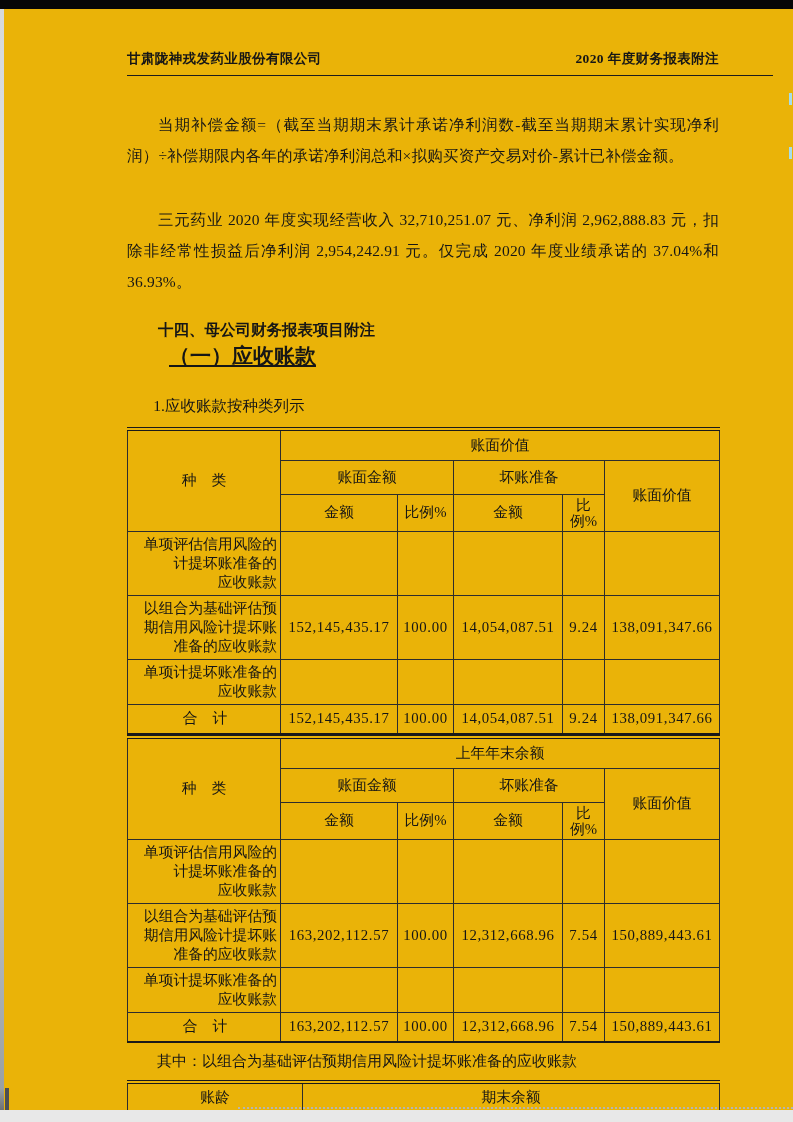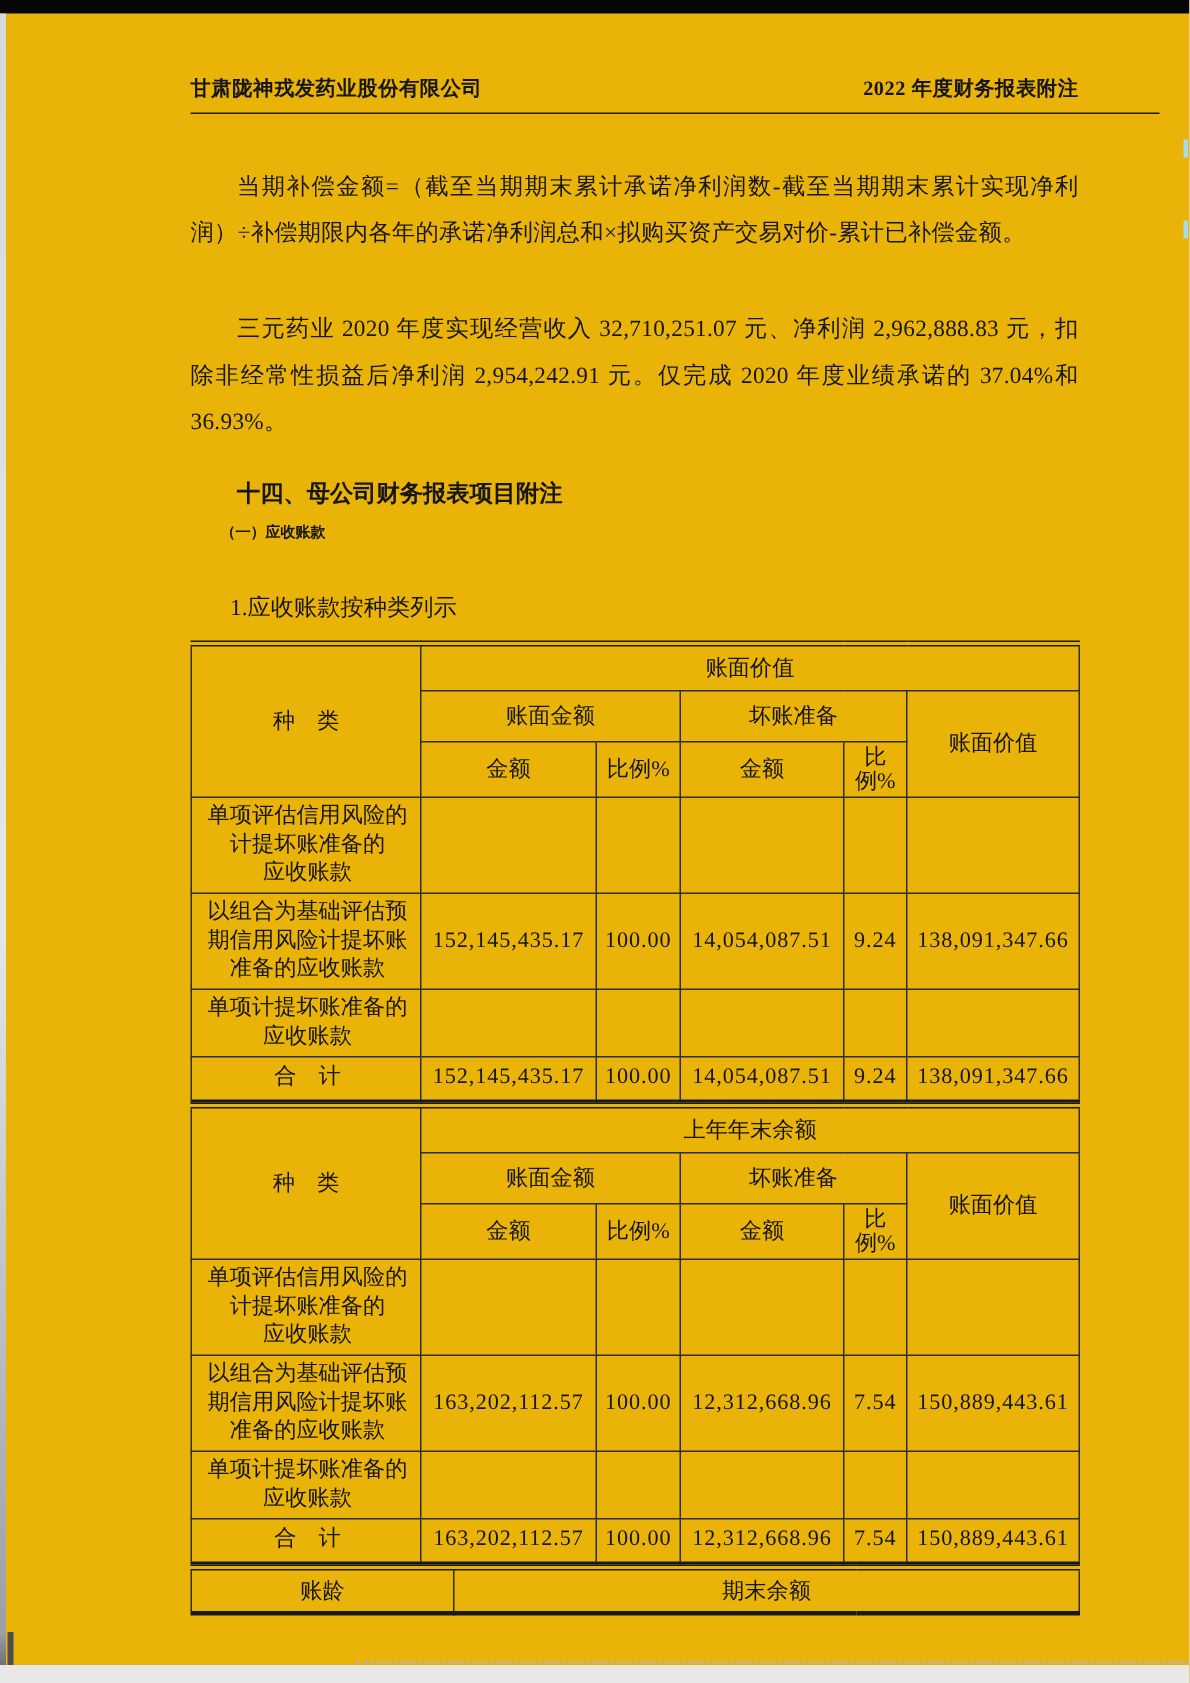--- a/index.html
+++ b/index.html
@@ -22,31 +22,31 @@
   .content { position:absolute; left:127px; top:0; width:592px; }
 
   .page-header { margin-top:50px; width:646px; border-bottom:1.6px solid #1c1c1c; padding-bottom:7px; }
   .page-header .hrow { display:flex; justify-content:space-between; width:592px; }
   .page-header .htxt { font-size:13.5px; font-weight:bold; letter-spacing:.4px; }
 
   .para { font-size:15.5px; line-height:31px; text-align:justify; letter-spacing:.2px;margin-top:33px; }
   .p1 { margin-top:13px; }
   .indent { text-indent:2em; }
   .sec-heading { font-size:15.5px; font-weight:bold; line-height:26px; margin-top:20px; text-indent:2em; }
-  .sub-heading { font-size:10px; font-weight:bold; line-height:26px; text-indent:2em; }
+  .sub-heading { font-size:21px; font-weight:bold; line-height:26px; text-indent:2em;text-decoration:underline; }
   .item-heading{ font-size:15.5px; line-height:26px; text-indent:1.7em;margin-top:24px; }
 
   table.rpt { border-collapse:collapse; table-layout:fixed; width:592px;
               border-top:4px double #1a1a1a; border-bottom:2px solid #1a1a1a; }
   table.rpt.t1 { margin-top:8px; }
   table.rpt td { border:1px solid #2d2d2d; vertical-align:middle;
                  font-size:14.8px; color:#151515; }
   .hd   { text-align:center; padding:4px 2px; }
   .hd2  { text-align:center; line-height:16px; padding:2px 0; }
-  .kind { text-align:center; white-space:pre-line; line-height:19px; padding:3px 3px 3px 5px; }
+  .kind { text-align:right; white-space:pre-line; line-height:19px; padding:3px 3px 3px 5px; }
   .num  { text-align:center; letter-spacing:.6px; padding:2px 1px; }
   .total{ text-align:center; }
   tr.hr1 td { height:31px; }
   tr.hr2 td { height:34px; }
   tr.hr3 td { height:35px; }
   tr.total-row td { height:30px; }
 
   .continued { font-size:15px; line-height:20px; margin:9px 0 7px 30px; }
   .among     { font-size:15px; line-height:21px; margin:8px 0 8px 30px; }
 
@@ -63,21 +63,21 @@
   <div class="scan-bottom"></div>
   <div class="scan-mark"></div>
   <div class="speck" style="top:93px;"></div>
   <div class="speck" style="top:147px;"></div>
 
   <div class="content">
 
     <div class="page-header">
       <div class="hrow">
         <span class="htxt">甘肃陇神戎发药业股份有限公司</span>
-        <span class="htxt">2022 年度财务报表附注</span>
+        <span class="htxt">2020 年度财务报表附注</span>
       </div>
     </div>
 
     <div class="para indent">当期补偿金额=（截至当期期末累计承诺净利润数-截至当期期末累计实现净利润）÷补偿期限内各年的承诺净利润总和×拟购买资产交易对价-累计已补偿金额。</div>
     <div class="para indent">三元药业 2020 年度实现经营收入 32,710,251.07 元、净利润 2,962,888.83 元，扣除非经常性损益后净利润 2,954,242.91 元。仅完成 2020 年度业绩承诺的 37.04%和 36.93%。</div>
 
     <div class="sec-heading">十四、母公司财务报表项目附注</div>
     <div class="sub-heading">（一）应收账款</div>
     <div class="item-heading">1.应收账款按种类列示</div>
 
@@ -211,20 +211,21 @@
           <td class="kind total">合　计</td>
           <td class="num">163,202,112.57</td>
           <td class="num">100.00</td>
           <td class="num">12,312,668.96</td>
           <td class="num">7.54</td>
           <td class="num">150,889,443.61</td>
         </tr>
       </tbody>
     </table>
 
+    <div class="among">其中：以组合为基础评估预期信用风险计提坏账准备的应收账款</div>
 
     <table class="rpt rpt3">
       <colgroup>
         <col style="width:175px">
           <col style="width:268px">
           <col style="width:149px">
       </colgroup>
       <tbody>
         <tr class="ar1">
           <td rowspan="2" class="hd">账龄</td>

